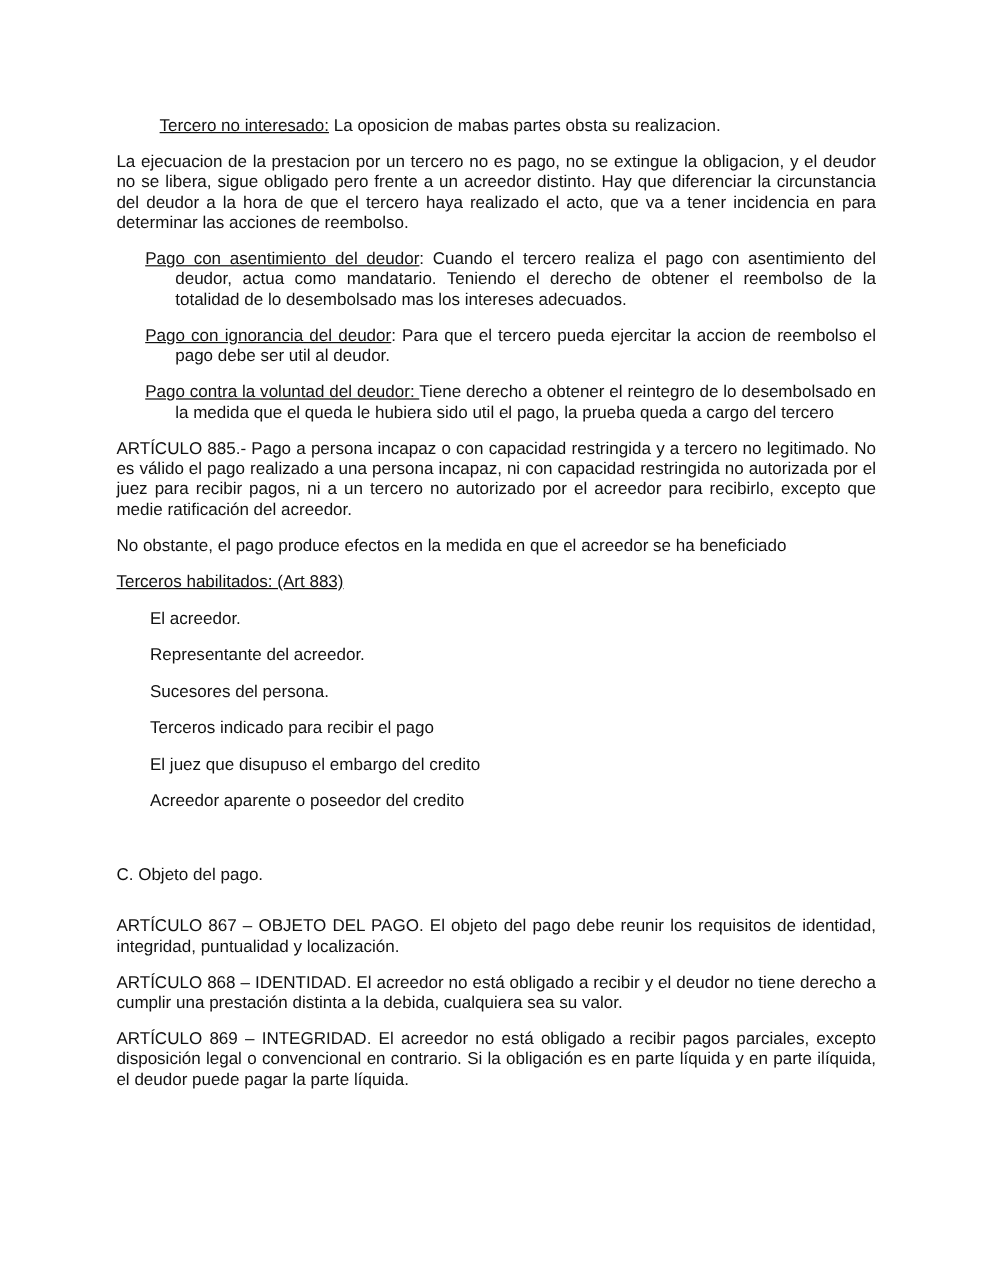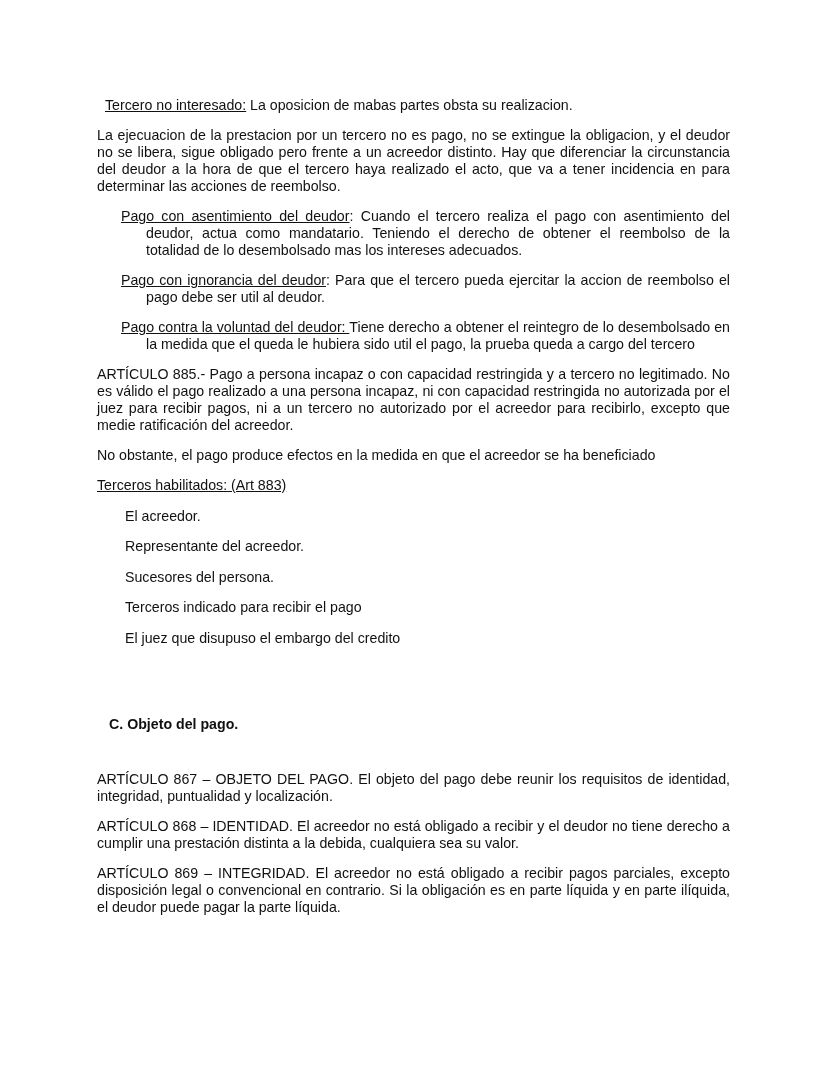--- a/index.html
+++ b/index.html
@@ -2,26 +2,26 @@
 <html><head>
 <meta charset="utf-8">
 <style>
   html, body { margin: 0; padding: 0; background: #ffffff; }
   body {
     width: 828px; height: 1071px; position: relative; overflow: hidden;
     font-family: "Liberation Sans", sans-serif; color: #111111;
   }
   .page { position: absolute; left: 97px; top: 97px; width: 633px; }
   p { margin: 0; font-size: 14.2px; line-height: 17px; text-align: justify; }
-  .ind { margin-left: 8px; }
+  .ind { margin-left: 36px; }
   .hang { margin-left: 49px; text-indent: -25px; }
   u { text-decoration: underline; }
   .gap { height: 13px; }
   .gap2 { height: 44px; }
-  h3 { margin: 12px; font-size: 14.2px; line-height: 17px; font-weight: bold; }
+  h3 { margin: 0; font-size: 14.2px; line-height: 17px; font-weight: normal; }
   .list p { margin-left: 28px; }
   .list .gap { height: 13.5px; }
 </style>
 </head>
 <body>
 
 <div class="page">
 
   <p class="ind"><u>Tercero no interesado:</u><span> La oposicion de mabas partes obsta su realizacion.</span></p>
   <div class="gap"></div>
@@ -51,20 +51,21 @@
     <p>El acreedor.</p>
     <div class="gap"></div>
     <p>Representante del acreedor.</p>
     <div class="gap"></div>
     <p>Sucesores del persona.</p>
     <div class="gap"></div>
     <p>Terceros indicado para recibir el pago</p>
     <div class="gap"></div>
     <p>El juez que disupuso el embargo del credito</p>
     <div class="gap"></div>
+    <p>Acreedor aparente o poseedor del credito</p>
   </div>
 
   <div class="gap2"></div>
   <h3>C. Objeto del pago.</h3>
   <div class="gap"></div>
 
   <div class="gap"></div>
 
   <p>ARTÍCULO 867 – OBJETO DEL PAGO. El objeto del pago debe reunir los requisitos de identidad, integridad, puntualidad y localización.</p>
   <div class="gap"></div>

